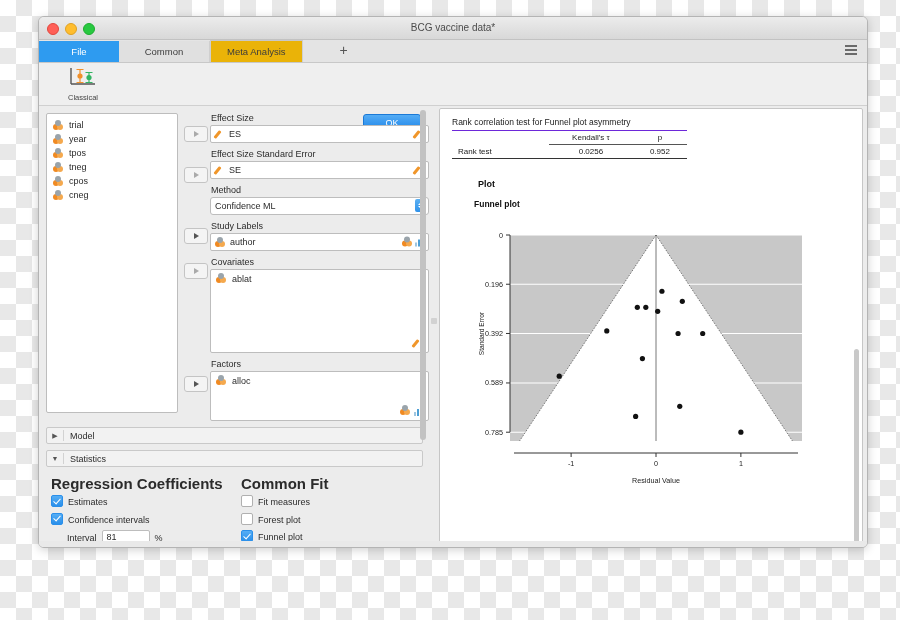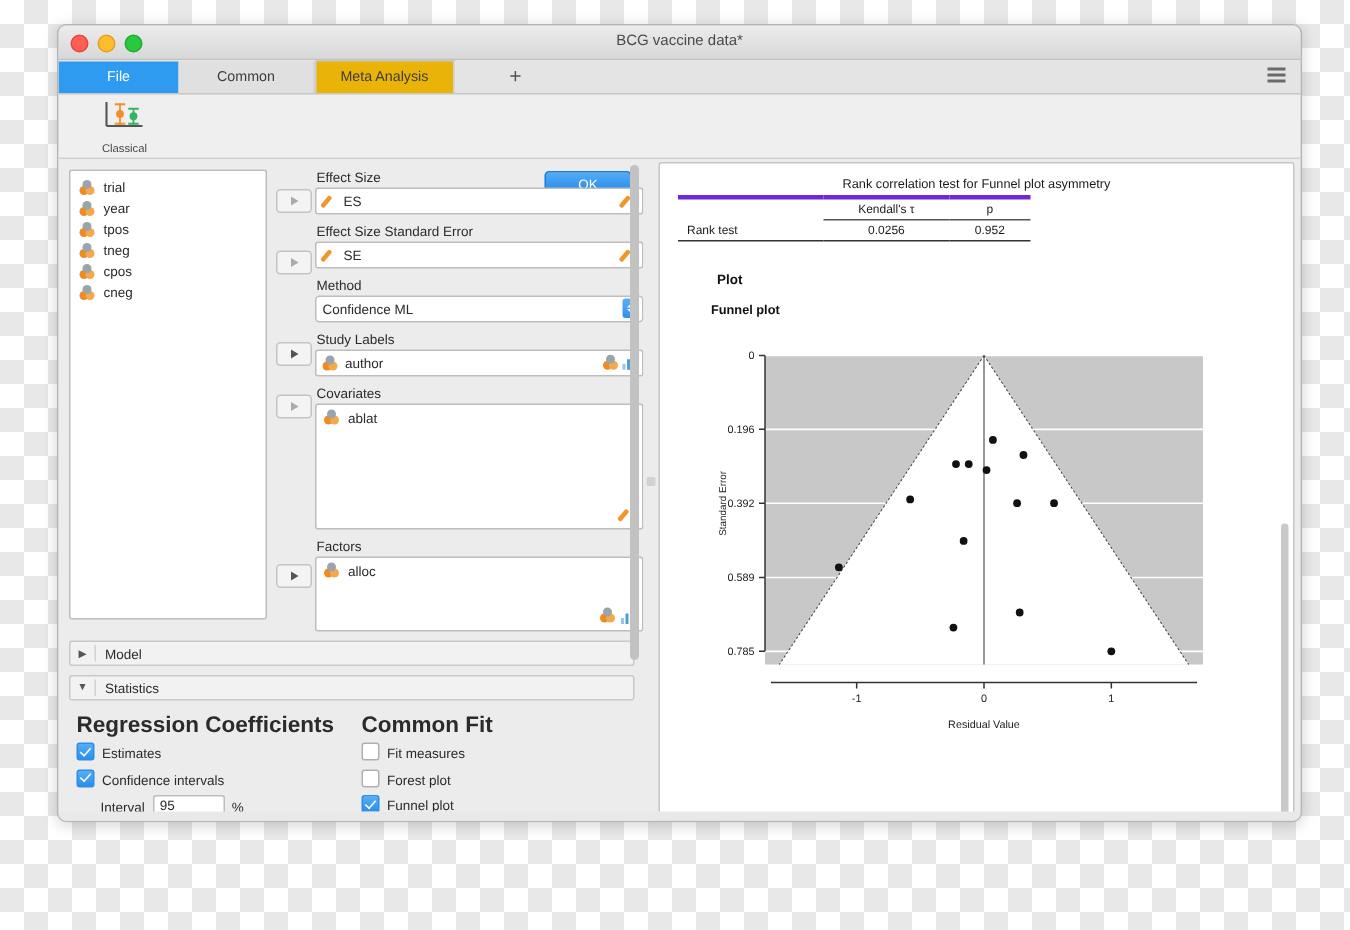--- a/index.html
+++ b/index.html
@@ -167,26 +167,26 @@
   #splitter{width:10px;background:#ececec;position:relative;}
   #splitter .grip{
     position:absolute;left:2px;top:212px;width:6px;height:6px;background:#d2d2d2;border-radius:1px;
   }
   
   #rightpane{
     flex:1;background:#fff;border:1px solid #c6c6c6;border-radius:2px;
     margin:2px 4px 6px 0;position:relative;overflow:hidden;
   }
   #results{padding:8px 12px 0 12px;}
-  .restitle{font-size:8.5px;color:#1a1a1a;margin-bottom:3px;text-align:center;}
+  .restitle{font-size:8.5px;color:#1a1a1a;margin-bottom:3px;}
   table.rtable{border-collapse:collapse;font-size:8px;color:#1a1a1a;width:235px;}
   table.rtable th{font-weight:normal;padding:2px 6px;text-align:center;}
   table.rtable td{padding:2px 6px;text-align:center;}
   table.rtable td.lft{text-align:left;}
-  .trule-top{border-top:3px solid #6d28d9;}
+  .trule-top{border-top:1px solid #6d28d9;}
   .trule-mid{border-bottom:1px solid #555;}
   .trule-bot{border-bottom:1px solid #333;}
   .plot-h1{font-size:9px;font-weight:bold;color:#111;margin:20px 0 0 26px;}
   .plot-h2{font-size:8.5px;font-weight:bold;color:#111;margin:10px 0 0 22px;}
   #plotwrap{margin-top:14px;position:relative;}
   #rightsb{position:absolute;right:3px;top:240px;width:5px;height:260px;background:#c9c9c9;border-radius:3px;}
   
   #bottomstrip{position:absolute;left:0;right:0;bottom:0;height:6px;background:#e9e9e9;}
   text{font-family:"Liberation Sans", sans-serif;}
 </style>
@@ -440,21 +440,21 @@
           <div class="chkrow">
             <span class="cbox on"></span>
             <span>Estimates</span>
           </div>
           <div class="chkrow">
             <span class="cbox on"></span>
             <span>Confidence intervals</span>
           </div>
           <div class="chkrow indent">
             <span>Interval</span>
-            <span class="inlinefield">95</span>
+            <span class="inlinefield">81</span>
             <span>%</span>
           </div>
           <div class="chkrow indent">
             <span>Test</span>
             <span class="minisel">
               <span>z</span>
               <span class="stepper">
                   <i class="u"></i>
                 </span>
             </span>

